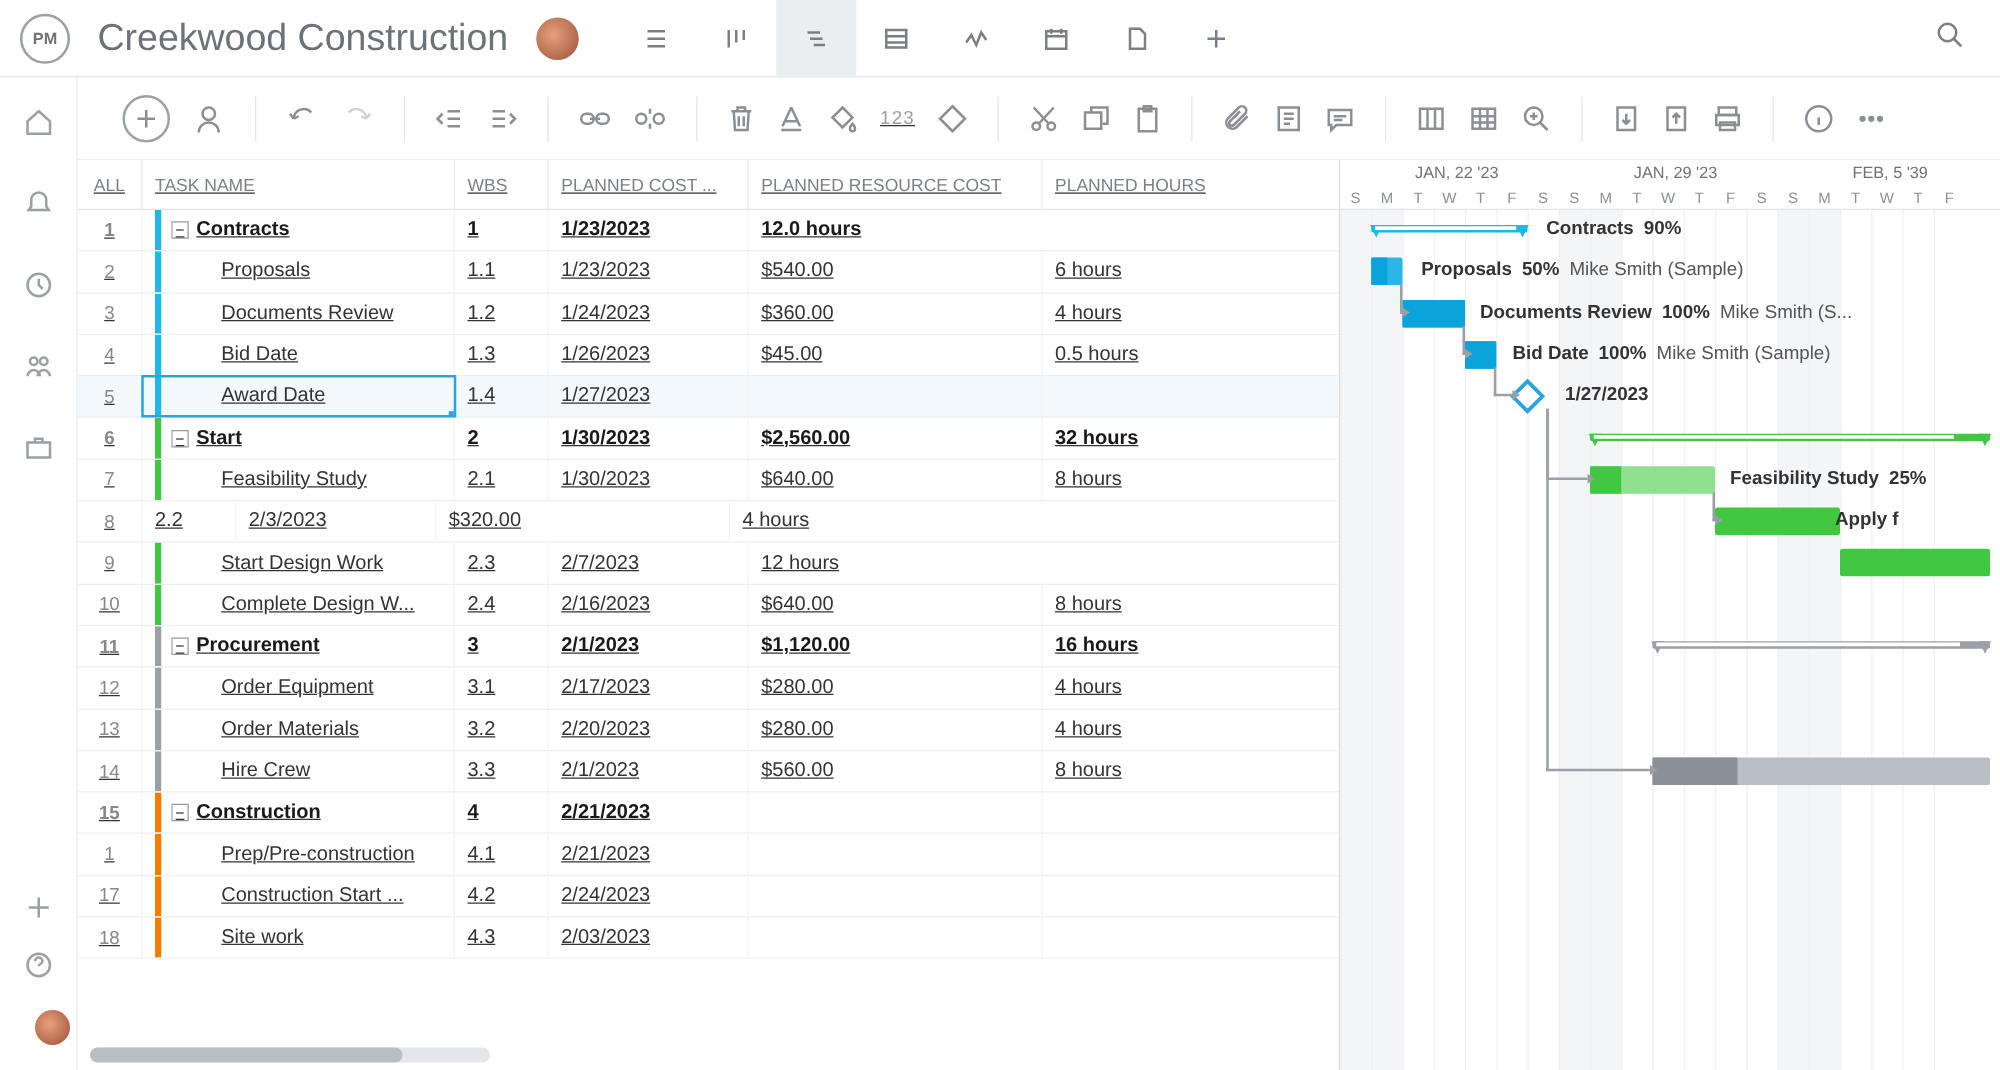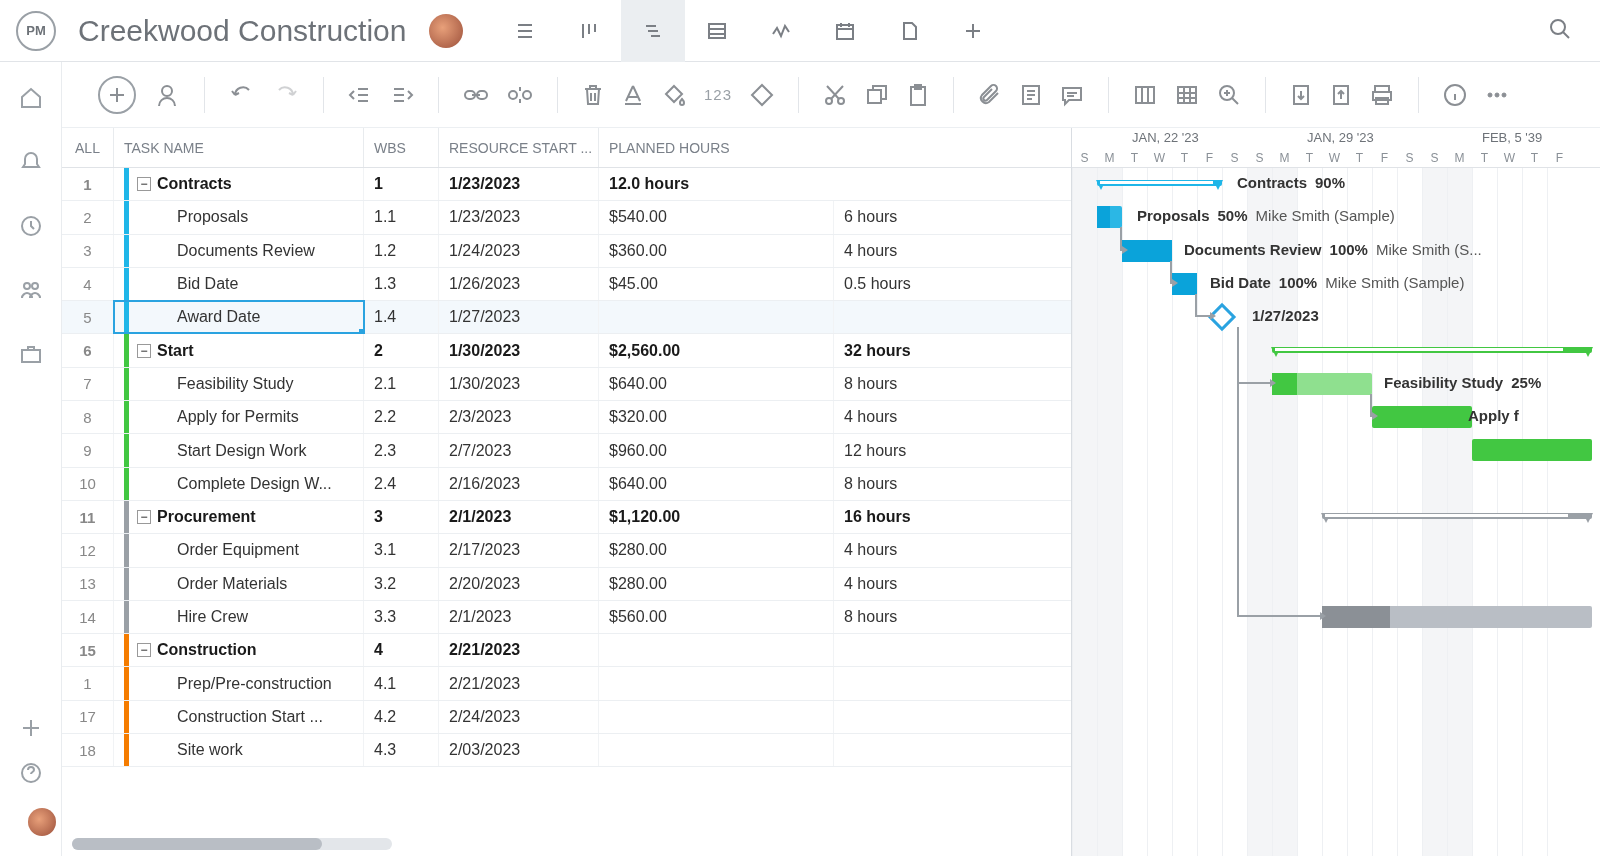--- a/index.html
+++ b/index.html
@@ -12,21 +12,21 @@
   .view-tabs{ display:flex; margin-left:30px; }
   .vtab{ width:64px;height:62px;display:flex;align-items:center;justify-content:center;color:#888; }
   .vtab.active{ background:#ebeef1; }
   .vtab svg{ stroke:#7b7f85; }
   .search-right{ margin-left:auto;margin-right:18px;color:#7b7f85; }
   
   .leftrail{ position:absolute;left:0;top:62px;bottom:0;width:62px;border-right:1px solid #e9ecef;display:flex;flex-direction:column;align-items:center;padding-top:24px;gap:36px; }
   .leftrail .ic{ color:#9aa0a6; }
   .leftrail .bottom{ margin-top:auto;margin-bottom:20px;display:flex;flex-direction:column;align-items:center;gap:20px; }
   
-  .content{ position:absolute;left:62px;right:0;top:62px;bottom:0;display:flex;flex-direction:column; }
+  .content{ position:absolute;left:62px;right:0;top:62px;bottom:0;display:flex;flex-direction:column;text-decoration:underline; }
   .toolbar{ height:66px;display:flex;align-items:center;padding:0 18px;gap:0;border-bottom:1px solid #eceff2; }
   .tgrp{ display:flex;align-items:center;gap:18px;padding:0 18px; }
   .tsep{ width:1px;height:36px;background:#e2e5e9;margin:0 6px; }
   .tb{ color:#888;display:flex;align-items:center;justify-content:center; }
   .tb.circle{ width:38px;height:38px;border:2px solid #9aa0a6;border-radius:50%; }
   .tb svg{stroke:#8b8f94;}
   .num123{ font-size:15px;color:#9aa0a6;letter-spacing:1px; }
   
   .split{ flex:1;display:flex;overflow:hidden; }
   
@@ -348,21 +348,22 @@
     </div>
   </div>
 
   <div class="split">
 
     <div class="grid">
       <div class="ghead">
         <div class="c-row">ALL</div>
         <div class="c-name">TASK NAME</div>
         <div class="c-wbs">WBS</div>
-        <div class="c-start">RESOURCE START ...</div>
+        <div class="c-start">PLANNED COST ...</div>
+        <div class="c-cost">PLANNED RESOURCE COST</div>
         <div class="c-hours">PLANNED HOURS</div>
       </div>
       <div class="gbody" id="gbody">
           <div class="row parent">
             <div class="c-row">1</div>
             <div class="c-name">
               <div class="colorbar" style="background: rgb(31, 182, 232);"></div>
               <div class="namecell">
                 <div class="expander">−</div>
                 <span>Contracts</span>
@@ -451,44 +452,36 @@
                 <span>Feasibility Study</span>
               </div>
             </div>
             <div class="c-wbs">2.1</div>
             <div class="c-start">1/30/2023</div>
             <div class="c-cost">$640.00</div>
             <div class="c-hours">8 hours</div>
           </div>
           <div class="row">
             <div class="c-row">8</div>
-            <div class="c-name">
-              <div class="colorbar" style="background: rgb(66, 199, 66);"></div>
-              <div class="namecell">
-                <span class="indent"></span>
-                <span>Apply for Permits</span>
-              </div>
-            </div>
             <div class="c-wbs">2.2</div>
             <div class="c-start">2/3/2023</div>
             <div class="c-cost">$320.00</div>
             <div class="c-hours">4 hours</div>
           </div>
           <div class="row">
             <div class="c-row">9</div>
             <div class="c-name">
               <div class="colorbar" style="background: rgb(66, 199, 66);"></div>
               <div class="namecell">
                 <span class="indent"></span>
                 <span>Start Design Work</span>
               </div>
             </div>
             <div class="c-wbs">2.3</div>
             <div class="c-start">2/7/2023</div>
-            <div class="c-cost">$960.00</div>
             <div class="c-hours">12 hours</div>
           </div>
           <div class="row">
             <div class="c-row">10</div>
             <div class="c-name">
               <div class="colorbar" style="background: rgb(66, 199, 66);"></div>
               <div class="namecell">
                 <span class="indent"></span>
                 <span>Complete Design W...</span>
               </div>

